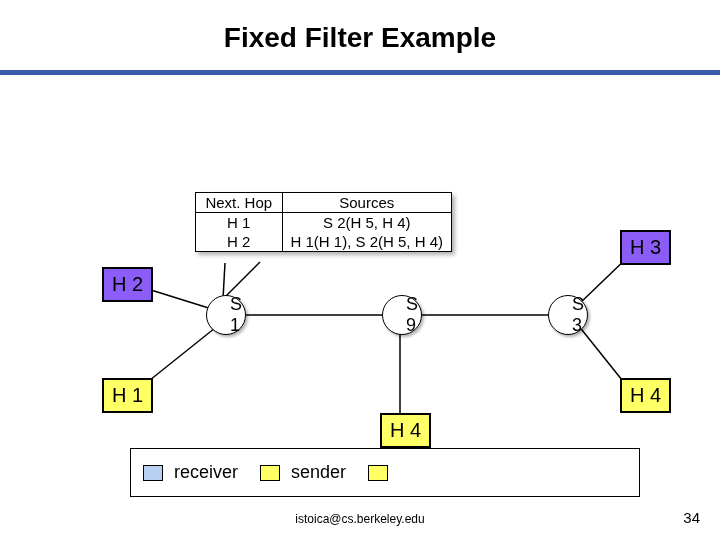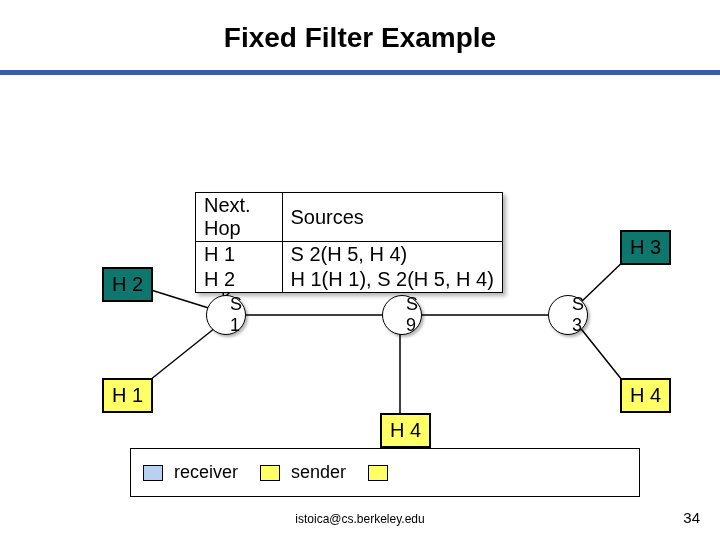--- a/index.html
+++ b/index.html
@@ -44,40 +44,41 @@
   .bullets li { margin-bottom: 6px; }
   .bullets li::marker { content: "▪  "; font-size: 13px; }
   .host {
     position: absolute;
     border: 2px solid #000;
     padding: 4px 8px;
     font-size: 20px;
     background: #fff;
   }
   .host.yellow { background: #ffff66; }
-  .host.blue { background: #0f766e; }
+  .host.blue { background: #8b5cf6; }
   .router {
     position: absolute;
     width: 40px; height: 40px;
     border: 1.5px solid #000;
     border-radius: 50%;
     background: #fff;
     display: flex;
     align-items: center;
     justify-content: center;
     font-size: 18px;
     box-shadow: 2px 2px 3px rgba(0,0,0,0.3);
     padding-left: 23px;
   }
   .table {
     position: absolute;
     border: 1.5px solid #000;
     background: #fff;
-    font-size: 20px;
+    font-size: 15px;
     box-shadow: 3px 3px 4px rgba(0,0,0,0.3);
+    text-align: center;
   }
   .table table { border-collapse: collapse; }
   .table td {
     padding: 1px 8px;
     border: none;
   }
   .table .hdr td { border-bottom: 1.5px solid #000; }
   .table .col1 { width: 86px; border-right: 1.5px solid #000; }
   svg.lines {
     position: absolute;

